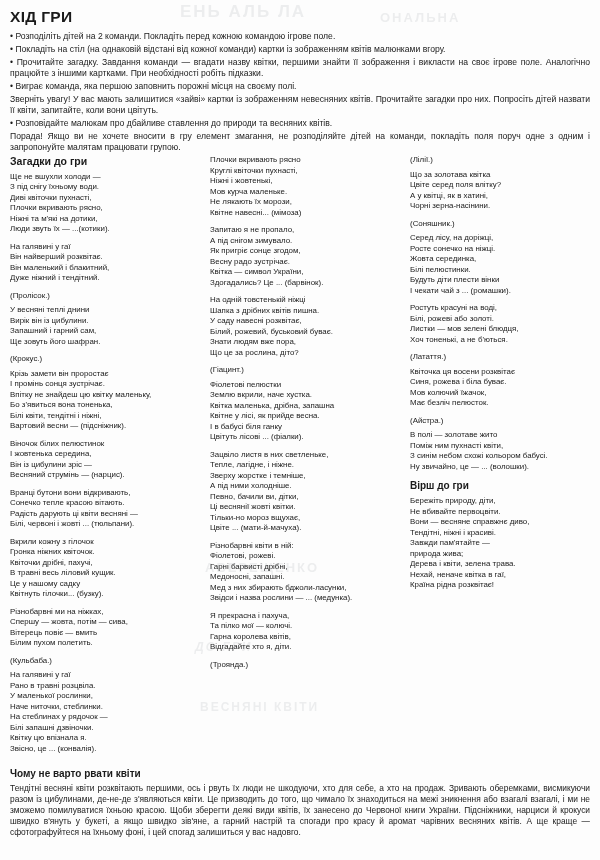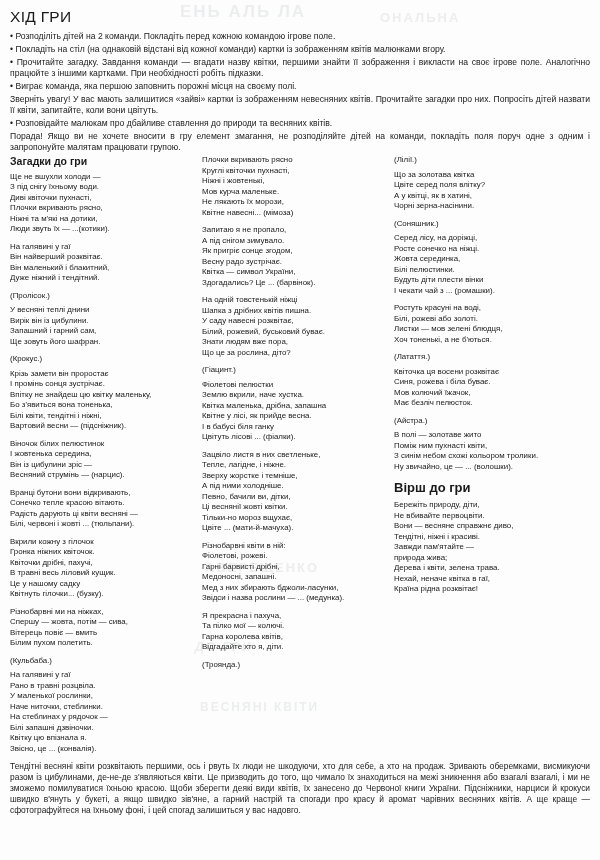--- a/index.html
+++ b/index.html
@@ -35,40 +35,40 @@
     text-align: right;
   }
   .ghost-1 { top: 2px; left: 180px; font-size: 17px; }
   .ghost-2 { top: 10px; left: 380px; font-size: 13px; }
   .ghost-3 { top: 560px; left: 205px; font-size: 13px; transform: rotate(0deg); }
   .ghost-4 { top: 640px; left: 195px; font-size: 12px; font-style: italic; }
   .ghost-5 { top: 700px; left: 200px; font-size: 12px; }
 
   h1.title {
     font-size: 15.5px;
-    font-weight: normal;
+    font-weight: bold;
     margin: 0 0 5px 0;
     letter-spacing: 0.3px;
   }
   .intro p {
     margin: 0 0 2px 0;
     font-size: 8.6px;
     line-height: 1.28;
     text-align: justify;
   }
 
   h2.section {
     font-size: 13.5px;
     font-weight: bold;
     margin: 6px 0 4px 0;
   }
 
   .columns {
     display: flex;
-    gap: 4px;
+    gap: 20px;
     align-items: flex-start;
   }
   .col {
     width: 188px;
     font-size: 7.9px;
     line-height: 1.33;
   }
   .col h3 {
     font-size: 10.5px;
     font-weight: bold;
@@ -77,21 +77,21 @@
   .riddle {
     margin: 0 0 7px 0;
     white-space: pre-line;
   }
   .answer {
     text-align: left;
     display: block;
   }
 
   h3.footer-head {
-    font-size: 13px;
+    font-size: 10px;
     font-weight: bold;
     margin: 7px 0 4px 0;
   }
   .footer-text p {
     margin: 0 0 2px 0;
     font-size: 8.4px;
     line-height: 1.3;
     text-align: justify;
   }
   .spacer-sm { height: 4px; }
@@ -248,33 +248,34 @@
       <div class="answer">(Латаття.)</div>
       <div class="spacer-sm"></div>
       <div class="riddle">Квіточка ця восени розквітає
 Синя, рожева і біла буває.
 Мов колючий їжачок,
 Має безліч пелюсток.</div>
       <div class="answer">(Айстра.)</div>
       <div class="spacer-sm"></div>
       <div class="riddle">В полі — золотаве жито
 Поміж ним пухнасті квіти,
-З синім небом схожі кольором тролики.
+З синім небом схожі кольором бабусі.
 Ну звичайно, це — ... (волошки).</div>
       <h3 class="footer-head">Вірш до гри</h3>
       <div class="riddle">Бережіть природу, діти,
 Не вбивайте первоцвіти.
 Вони — весняне справжнє диво,
 Тендітні, ніжні і красиві.
 Завжди пам'ятайте —
 природа жива;
 Дерева і квіти, зелена трава.
 Нехай, неначе квітка в гаї,
 Країна рідна розквітає!</div>
     </div>
 
   </div>
 
+  <h3 class="footer-head">Чому не варто рвати квіти</h3>
   <div class="footer-text">
     <p>Тендітні весняні квіти розквітають першими, ось і рвуть їх люди не шкодуючи, хто для себе, а хто на продаж. Зривають оберемками, висмикуючи разом із цибулинами, де-не-де з'являються квіти. Це призводить до того, що чимало їх знаходиться на межі зникнення або взагалі взагалі, і ми не зможемо помилуватися їхньою красою. Щоби зберегти деякі види квітів, їх занесено до Червоної книги України. Підсніжники, нарциси й крокуси швидко в'януть у букеті, а якщо швидко зів'яне, а гарний настрій та спогади про красу й аромат чарівних весняних квітів. А ще краще — сфотографуйтеся на їхньому фоні, і цей спогад залишиться у вас надовго.</p>
   </div>
 
 </div>
 
 </body></html>

